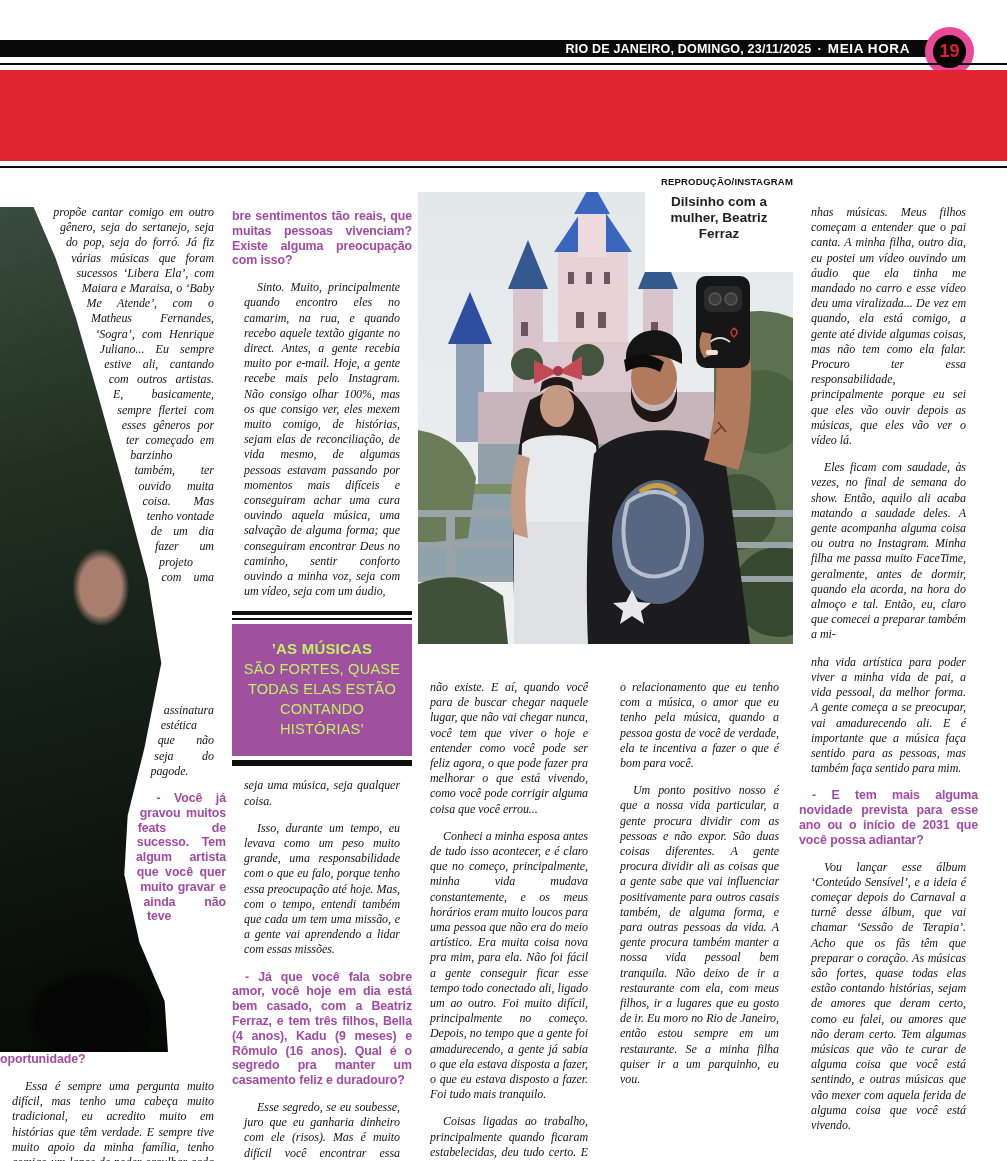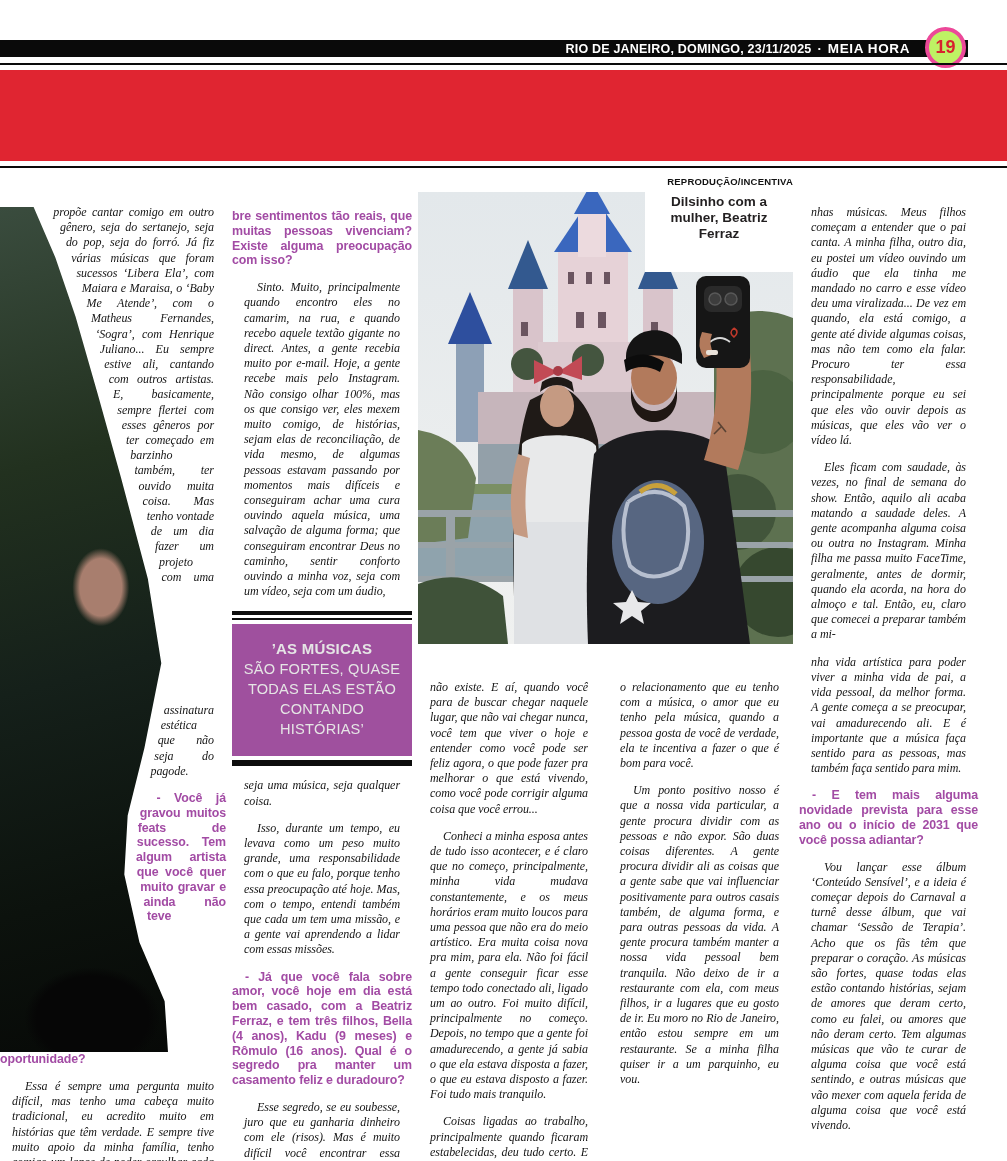--- a/index.html
+++ b/index.html
@@ -5,21 +5,21 @@
   html,body{margin:0;padding:0;background:#fff;}
   .page{position:relative;width:1007px;height:1161px;background:#fff;overflow:hidden;
         font-family:"Liberation Sans",sans-serif;}
   
   .topbar{position:absolute;left:0;top:40px;width:968px;height:17px;background:#0a0a0a;
           display:flex;align-items:center;justify-content:flex-end;padding-right:58px;box-sizing:border-box;}
   .topbar .dateline{color:#fff;font-weight:bold;font-size:12.5px;letter-spacing:.2px;white-space:nowrap;}
   .topbar .sep{color:#fff;font-weight:bold;font-size:13px;margin:0 6px;}
   .topbar .brand{color:#fff;font-weight:bold;font-size:13.5px;letter-spacing:.6px;white-space:nowrap;}
   .page-circle{position:absolute;left:925px;top:27px;width:33px;height:33px;border-radius:50%;
-          background:#bef264;border:4px solid #ec4899;display:flex;align-items:center;justify-content:center;}
+          background:#000000;border:8px solid #ec4899;display:flex;align-items:center;justify-content:center;}
   .page-circle span{color:#d8222e;font-weight:bold;font-size:18px;font-family:"Liberation Sans",sans-serif;}
   .rule1{position:absolute;left:0;top:63px;width:1007px;height:2px;background:#0a0a0a;}
   .red-banner{position:absolute;left:0;top:70px;width:1007px;height:91px;background:#e02531;}
   .rule2{position:absolute;left:0;top:166px;width:1007px;height:2px;background:#0a0a0a;}
   
   .col{position:absolute;box-sizing:border-box;}
   .c1{left:0;top:193px;width:226px;}
   .c2{left:232px;top:193px;width:180px;}
   .c3{left:418px;top:668px;width:182px;}
   .c4{left:608px;top:668px;width:183px;}
@@ -35,21 +35,21 @@
     shape-outside:polygon(0% 0%,20% 0%,33% 6%,45% 13%,58% 22%,72% 32%,88% 44%,96% 54%,86% 64%,76% 72%,74% 79%,83% 87%,98% 94%,100% 100%,0% 100%);
     clip-path:polygon(0% 0%,20% 0%,33% 6%,45% 13%,58% 22%,72% 32%,88% 44%,96% 54%,86% 64%,76% 72%,74% 79%,83% 87%,98% 94%,100% 100%,0% 100%);
     background-image:
       radial-gradient(38px 52px at 60% 45%, #a87e6e 0%, #a87e6e 55%, rgba(168,126,110,0) 75%),
       radial-gradient(80px 60px at 55% 96%, #060606 0%, #060606 70%, rgba(0,0,0,0) 85%),
       linear-gradient(165deg,#3a4c3e 0%,#22311f 30%,#15201a 55%,#0c120d 80%,#070907 100%);}
   
   .qbox{margin:12px 0 10px 0;}
   .qbox .barA{height:4px;background:#0d0d0d;}
   .qbox .barB{height:2px;background:#0d0d0d;margin-top:3px;}
-  .qb-body{background:#9f509e;color:#e5e5e5;text-align:center;padding:15px 8px 17px 8px;margin:4px 0;}
+  .qb-body{background:#9f509e;color:#bef264;text-align:center;padding:15px 8px 17px 8px;margin:4px 0;}
   .qb-lead{display:block;font-weight:bold;font-size:15px;line-height:20px;letter-spacing:.2px;}
   .qb-rest{font-weight:normal;font-size:14.6px;line-height:20px;letter-spacing:.2px;}
   
   .credit{position:absolute;left:418px;top:176px;width:375px;text-align:right;
           font-weight:bold;font-size:9.5px;color:#111;letter-spacing:.2px;}
   .photo{position:absolute;left:418px;top:192px;width:375px;height:452px;overflow:hidden;}
   .photo svg{display:block;width:100%;height:100%;}
   .caption-box{position:absolute;top:0;right:0;width:148px;height:80px;background:#fff;
           display:flex;align-items:flex-start;justify-content:center;padding:2px 4px;box-sizing:border-box;}
   .caption{font-weight:bold;font-size:13.5px;line-height:16px;color:#221f20;text-align:center;}
@@ -64,21 +64,21 @@
     <span class="sep">·</span>
     <span class="brand">MEIA HORA</span>
   </div>
   <div class="page-circle">
     <span>19</span>
   </div>
   <div class="rule1"></div>
   <div class="red-banner"></div>
   <div class="rule2"></div>
 
-  <div class="credit">REPRODUÇÃO/INCENTIVA</div>
+  <div class="credit">REPRODUÇÃO/INSTAGRAM</div>
   <div class="photo">
     <svg viewBox="0 0 375 452" preserveAspectRatio="none">
       <defs>
         <linearGradient id="sky" x1="0" y1="0" x2="0" y2="1">
           <stop offset="0" stop-color="#e3e8eb"></stop>
             <stop offset="1" stop-color="#f0f1f0"></stop>
         </linearGradient>
       </defs>
       <rect width="375" height="452" fill="url(#sky)"></rect>
 

